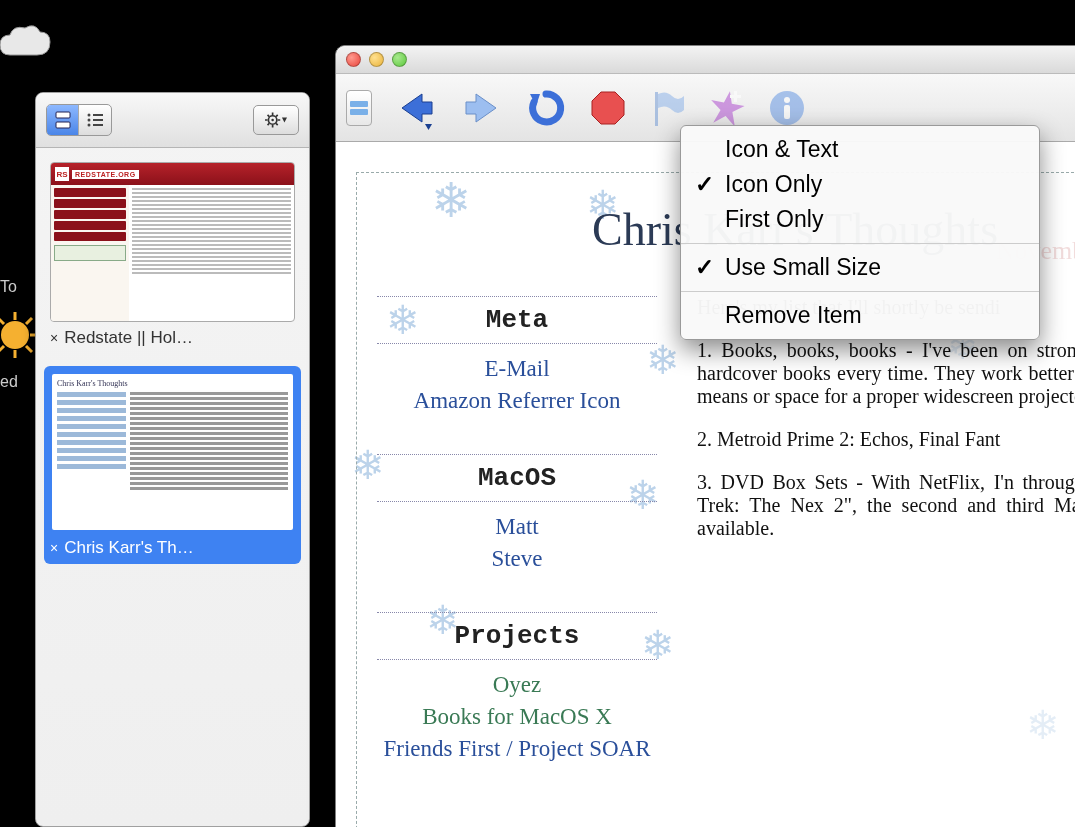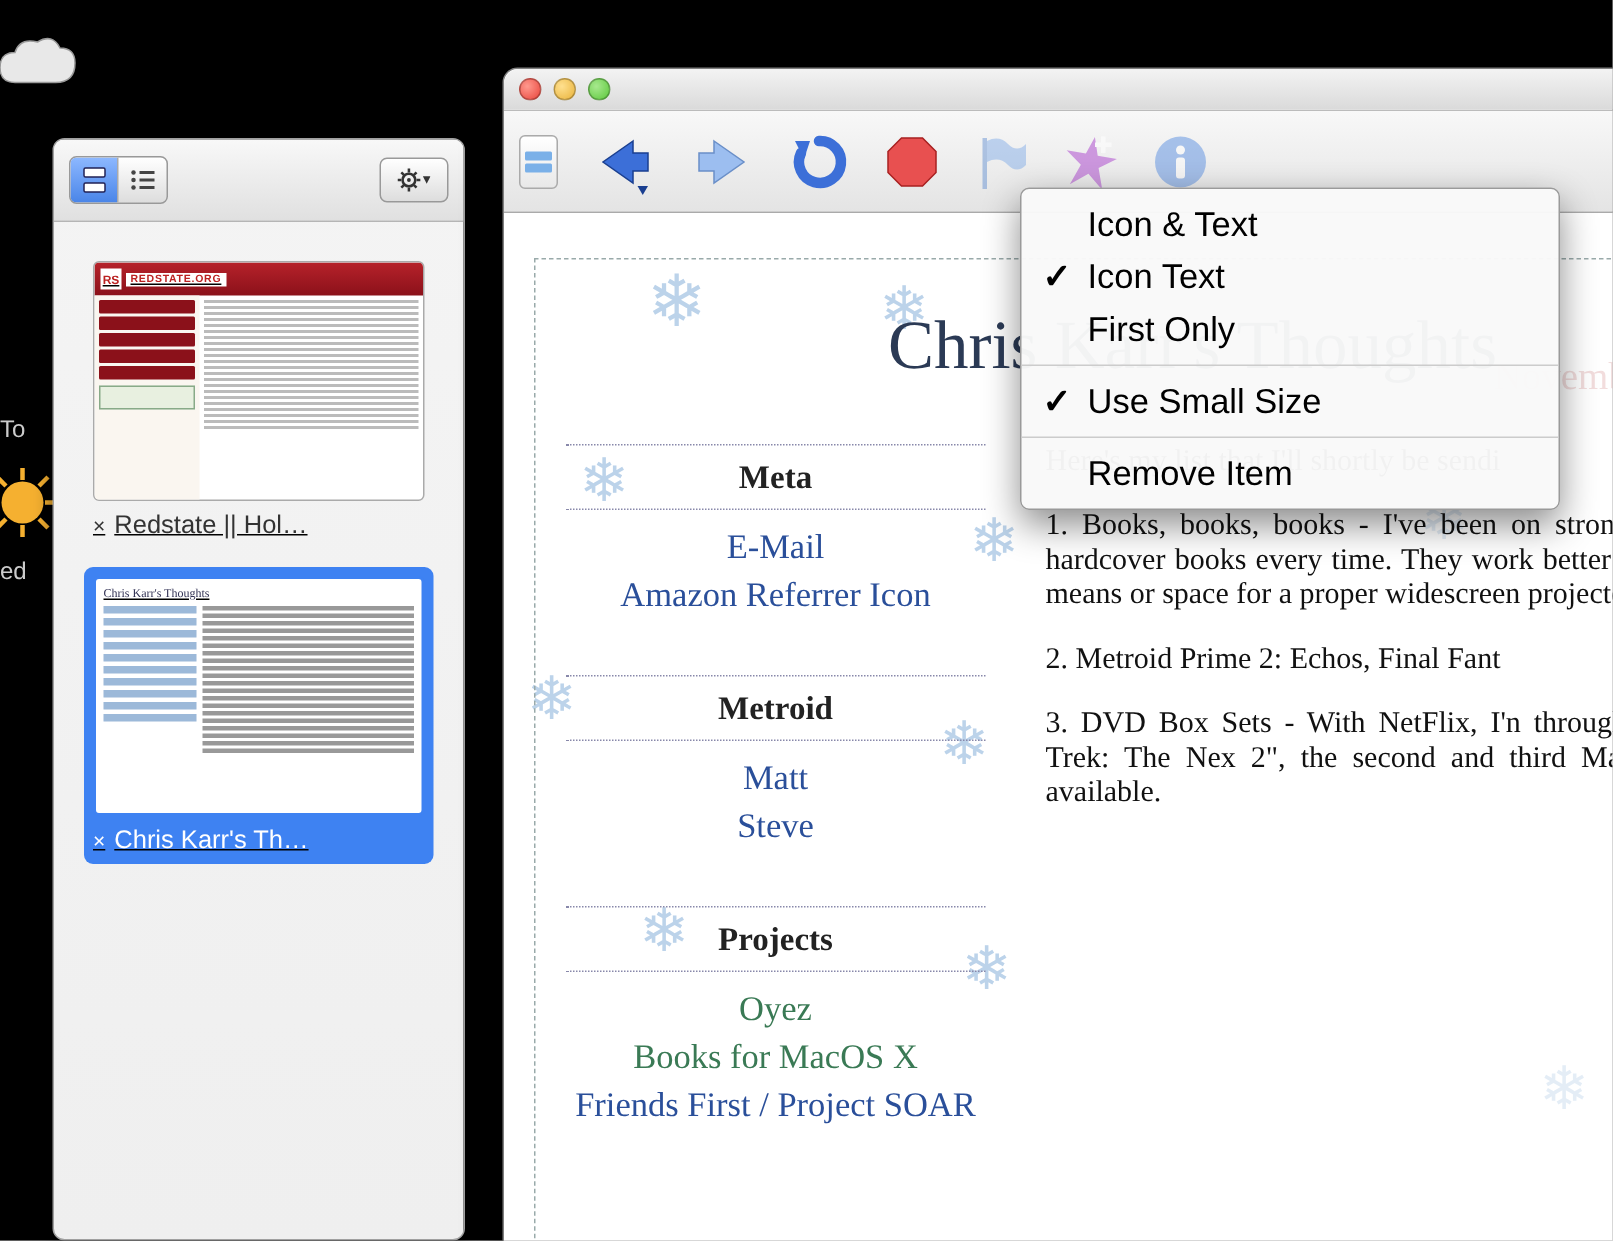--- a/index.html
+++ b/index.html
@@ -39,21 +39,21 @@
   align-items:center;
   padding: 0 10px;
   gap: 6px;
 }
 .seg-group { display:flex; border:1px solid #999; border-radius:5px; overflow:hidden; background:linear-gradient(#fff,#ddd); }
 .seg-btn { width:32px; height:30px; display:flex; align-items:center; justify-content:center; border-right:1px solid #aaa; }
 .seg-btn:last-child { border-right:none; }
 .seg-btn.active { background: linear-gradient(#8db8ff,#4a85e8); }
 .gear-btn { margin-left:auto; width:46px; height:30px; border:1px solid #999; border-radius:5px; background:linear-gradient(#fff,#ddd); display:flex; align-items:center; justify-content:center; }
 
-.tab-list { padding: 20px; display:flex; flex-direction:column; gap:12px;text-decoration:underline; }
+.tab-list { padding: 8px; display:flex; flex-direction:column; gap:12px; }
 .tab-item { border-radius:6px; padding:6px; }
 .tab-item.selected { background:#3e82f2; }
 .tab-thumb { width: 100%; height: 160px; background:#fff; border:1px solid #aaa; border-radius:4px; overflow:hidden; font-size:6px; color:#555; }
 .tab-item.selected .tab-thumb { border:2px solid #3e82f2; }
 .tab-caption { margin-top:6px; display:flex; align-items:center; gap:6px; color:#333; font-size:17px; white-space:nowrap; overflow:hidden; text-overflow:ellipsis; }
 .tab-item.selected .tab-caption { color:#fff; }
 .tab-close { font-size:14px; cursor:pointer; }
 
 
 .thumb-redstate .th-header { height:22px; background:linear-gradient(#b6222a,#8b111a); display:flex; align-items:center; gap:3px; padding:0 4px;}
@@ -146,21 +146,21 @@
   text-align:right;
   font-family: Georgia, serif;
   font-size:26px;
   color:#c77;
   margin-bottom:30px;
   padding-right:10px;
   opacity:0.25;
 }
 .columns { display:flex; gap:40px; }
 .sidebar-col { width: 280px; text-align:center; font-family:Georgia, serif;}
-.sidebar-col h3 { font-size:22px; color:#222; border-top:1px dotted #88a; border-bottom:1px dotted #88a; padding:8px 0; margin-bottom:12px; font-weight:bold;}
+.sidebar-col h3 { font-size:26px; color:#222; border-top:1px dotted #88a; border-bottom:1px dotted #88a; padding:8px 0; margin-bottom:12px; font-weight:bold;font-family:Liberation Mono, monospace;}
 .sidebar-col a { display:block; font-size:23px; color:#2a4f9a; text-decoration:none; margin-bottom:6px; }
 .sidebar-col a.green { color:#3a7a55; }
 .sidebar-sec { margin-bottom:40px; }
 
 .main-col { flex:1; font-family:Georgia, serif; font-size:20px; color:#111; text-align:justify;}
 .main-col p { margin-bottom:20px; }
 
 
 .snow { position:absolute; color:#bcd3ea; font-size:40px; pointer-events:none; user-select:none;}
 
@@ -414,21 +414,21 @@
       <div class="page-title">Chris Karr's Thoughts</div>
 
       <div class="columns">
         <div class="sidebar-col">
           <div class="sidebar-sec">
             <h3>Meta</h3>
             <a>E-Mail</a>
             <a>Amazon Referrer Icon</a>
           </div>
           <div class="sidebar-sec">
-            <h3>Metroid</h3>
+            <h3>MacOS</h3>
             <a>Matt</a>
             <a>Steve</a>
           </div>
           <div class="sidebar-sec">
             <h3>Projects</h3>
             <a class="green">Oyez</a>
             <a class="green">Books for MacOS X</a>
             <a>Friends First / Project SOAR</a>
           </div>
         </div>
@@ -440,19 +440,19 @@
           <p>2. Metroid Prime 2: Echos, Final Fant</p>
           <p>3. DVD Box Sets - With NetFlix, I'n through seven of "Star Trek: The Nex 2", the second and third Matrix movi when available.</p>
         </div>
       </div>
     </div>
   </div>
 </div>
 
 <div class="ctx-menu">
   <div class="ctx-item">Icon &amp; Text</div>
-  <div class="ctx-item ctx-check">Icon Text</div>
+  <div class="ctx-item ctx-check">Icon Only</div>
   <div class="ctx-item">First Only</div>
   <div class="ctx-sep"></div>
   <div class="ctx-item ctx-check">Use Small Size</div>
   <div class="ctx-sep"></div>
   <div class="ctx-item">Remove Item</div>
 </div>
 
 </body></html>

